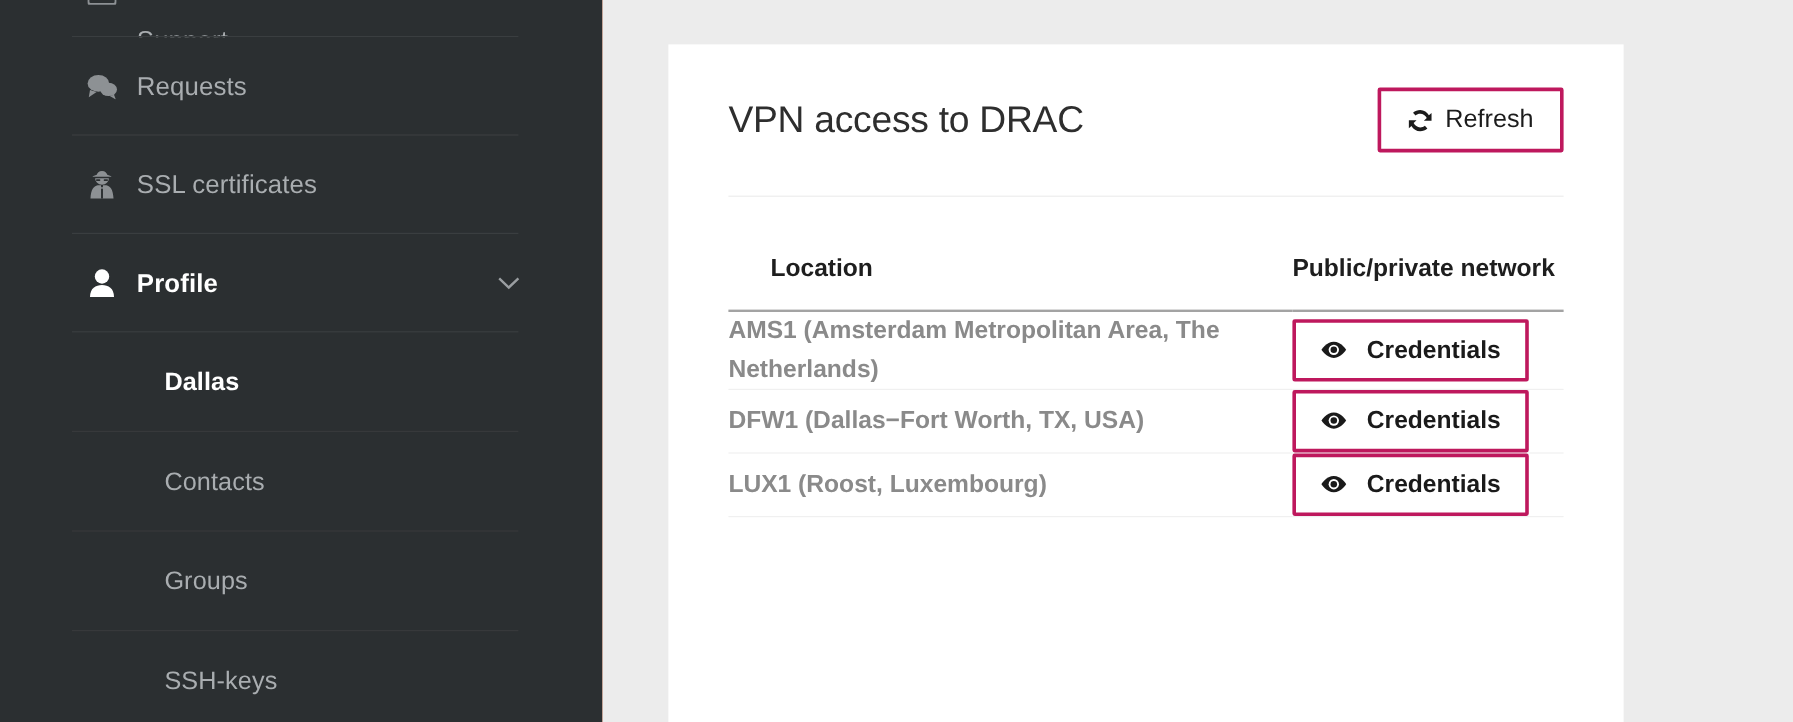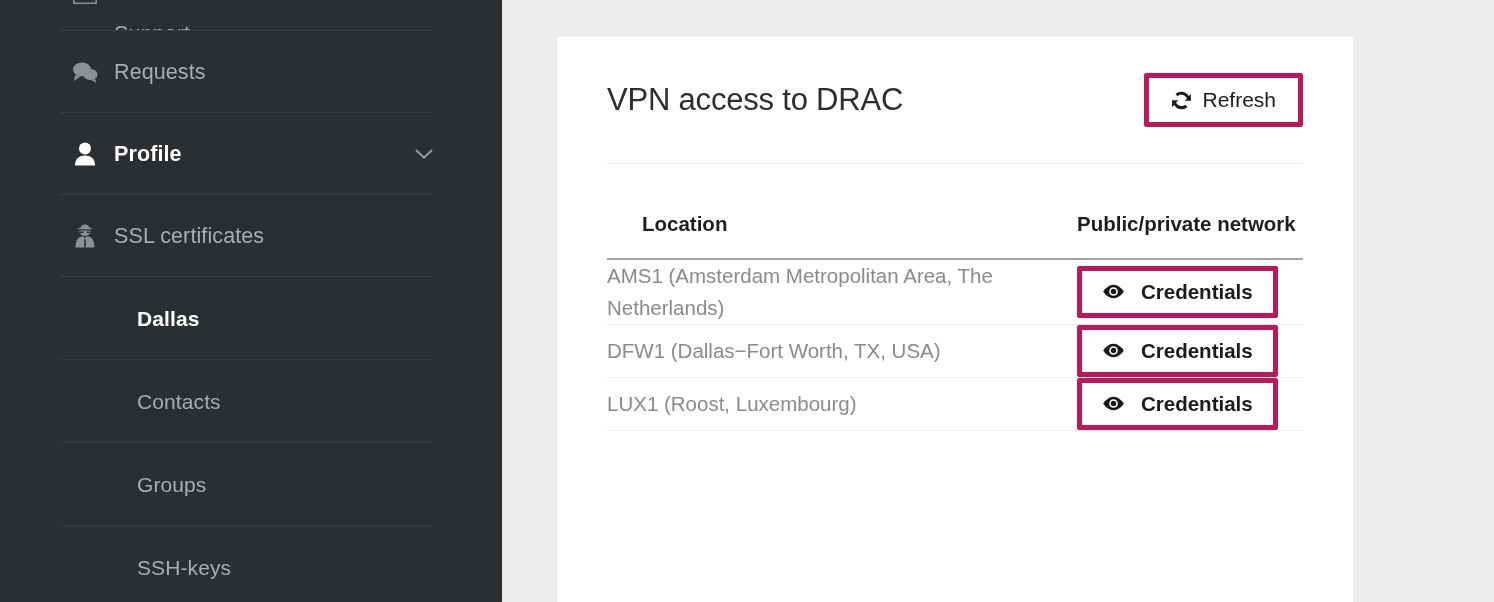--- a/index.html
+++ b/index.html
@@ -150,21 +150,21 @@
     color: #2e2e2e;
     font-weight: 400;
     letter-spacing: -0.2px;
     white-space: nowrap;
   }
 
   .btn {
     display: inline-flex;
     align-items: center;
     gap: 10px;
-    border: 5px solid #be185d;
+    border: 3px solid #be185d;
     background: #ffffff;
     border-radius: 2px;
     font-family: "Liberation Sans", sans-serif;
     color: #1c1c1c;
     cursor: pointer;
   }
 
   .btn-refresh {
     height: 54px;
     padding: 0 22px;
@@ -195,20 +195,21 @@
     border-bottom: 1px solid #f0f0f0;
     vertical-align: middle;
     padding: 0;
   }
 
   td.loc {
     font-size: 20.5px;
     color: #8a8a8a;
     line-height: 1.55;
     padding: 20px 30px 20px 35px;
+    font-weight: bold;
   }
 
   td.net { padding: 18px 0 18px 0; }
 
   .btn-cred {
     height: 52px;
     padding: 0 20px;
     font-size: 20.5px;
     font-weight: 700;
     color: #1a1a1a;
@@ -238,49 +239,49 @@
     <div class="nav-item has-icon">
       <span class="nav-icon">
         <svg width="26" height="22" viewBox="0 0 26 22" fill="currentColor">
           <ellipse cx="10" cy="8.5" rx="9" ry="7"></ellipse>
           <path d="M3 14 L2 20 L8.5 15.6 Z"></path>
           <ellipse cx="18.5" cy="13.5" rx="7" ry="5.6"></ellipse>
           <path d="M23 18 L24.5 22 L19.5 19 Z"></path>
         </svg>
       </span>
       <span class="nav-label">Requests</span>
-    </div>
-
-    <div class="nav-item has-icon active">
-      <span class="nav-icon">
-        <svg width="22" height="24" viewBox="0 0 22 24" fill="currentColor">
-          <circle cx="11" cy="6.4" r="6"></circle>
-          <path d="M11 13.4 C16.2 13.4 21 16 21 23.4 L1 23.4 C1 16 5.8 13.4 11 13.4 Z"></path>
-        </svg>
-      </span>
-      <span class="nav-label">Profile</span>
-      <span class="chevron">
-        <svg width="20" height="12" viewBox="0 0 20 12" fill="none" stroke="currentColor" stroke-width="2">
-          <path d="M2 2 L10 9.6 L18 2"></path>
-        </svg>
-      </span>
     </div>
 
     <div class="nav-item has-icon">
       <span class="nav-icon">
         <svg width="22" height="24" viewBox="0 0 22 24" fill="currentColor">
           <path d="M11 0.5 C8.4 0.5 7 2.1 6.6 3.6 L3.3 4.9 C3.1 5.0 3.15 5.3 3.4 5.3 L18.6 5.3 C18.85 5.3 18.9 5.0 18.7 4.9 L15.4 3.6 C15 2.1 13.6 0.5 11 0.5 Z"></path>
           <path d="M5.3 6.6 L16.7 6.6 C16.7 9.6 14.2 11.9 11 11.9 C7.8 11.9 5.3 9.6 5.3 6.6 Z"></path>
           <rect x="6.0" y="7.4" width="3.6" height="1.5" rx="0.6" fill="#2b2f31"></rect>
           <rect x="12.4" y="7.4" width="3.6" height="1.5" rx="0.6" fill="#2b2f31"></rect>
           <path d="M7.4 12.4 L10.2 12.4 L10.2 14.1 L11.8 14.1 L11.8 12.4 L14.6 12.4 C18 13.3 20.2 15.8 20.6 23.5 L1.4 23.5 C1.8 15.8 4 13.3 7.4 12.4 Z"></path>
           <rect x="10.2" y="15.2" width="1.6" height="8.3" fill="#2b2f31"></rect>
         </svg>
       </span>
       <span class="nav-label">SSL certificates</span>
+    </div>
+
+    <div class="nav-item has-icon active">
+      <span class="nav-icon">
+        <svg width="22" height="24" viewBox="0 0 22 24" fill="currentColor">
+          <circle cx="11" cy="6.4" r="6"></circle>
+          <path d="M11 13.4 C16.2 13.4 21 16 21 23.4 L1 23.4 C1 16 5.8 13.4 11 13.4 Z"></path>
+        </svg>
+      </span>
+      <span class="nav-label">Profile</span>
+      <span class="chevron">
+        <svg width="20" height="12" viewBox="0 0 20 12" fill="none" stroke="currentColor" stroke-width="2">
+          <path d="M2 2 L10 9.6 L18 2"></path>
+        </svg>
+      </span>
     </div>
 
     <div class="nav-sub active">
       <span class="nav-label">Dallas</span>
     </div>
     <div class="nav-sub">
       <span class="nav-label">Contacts</span>
     </div>
     <div class="nav-sub">
       <span class="nav-label">Groups</span>

